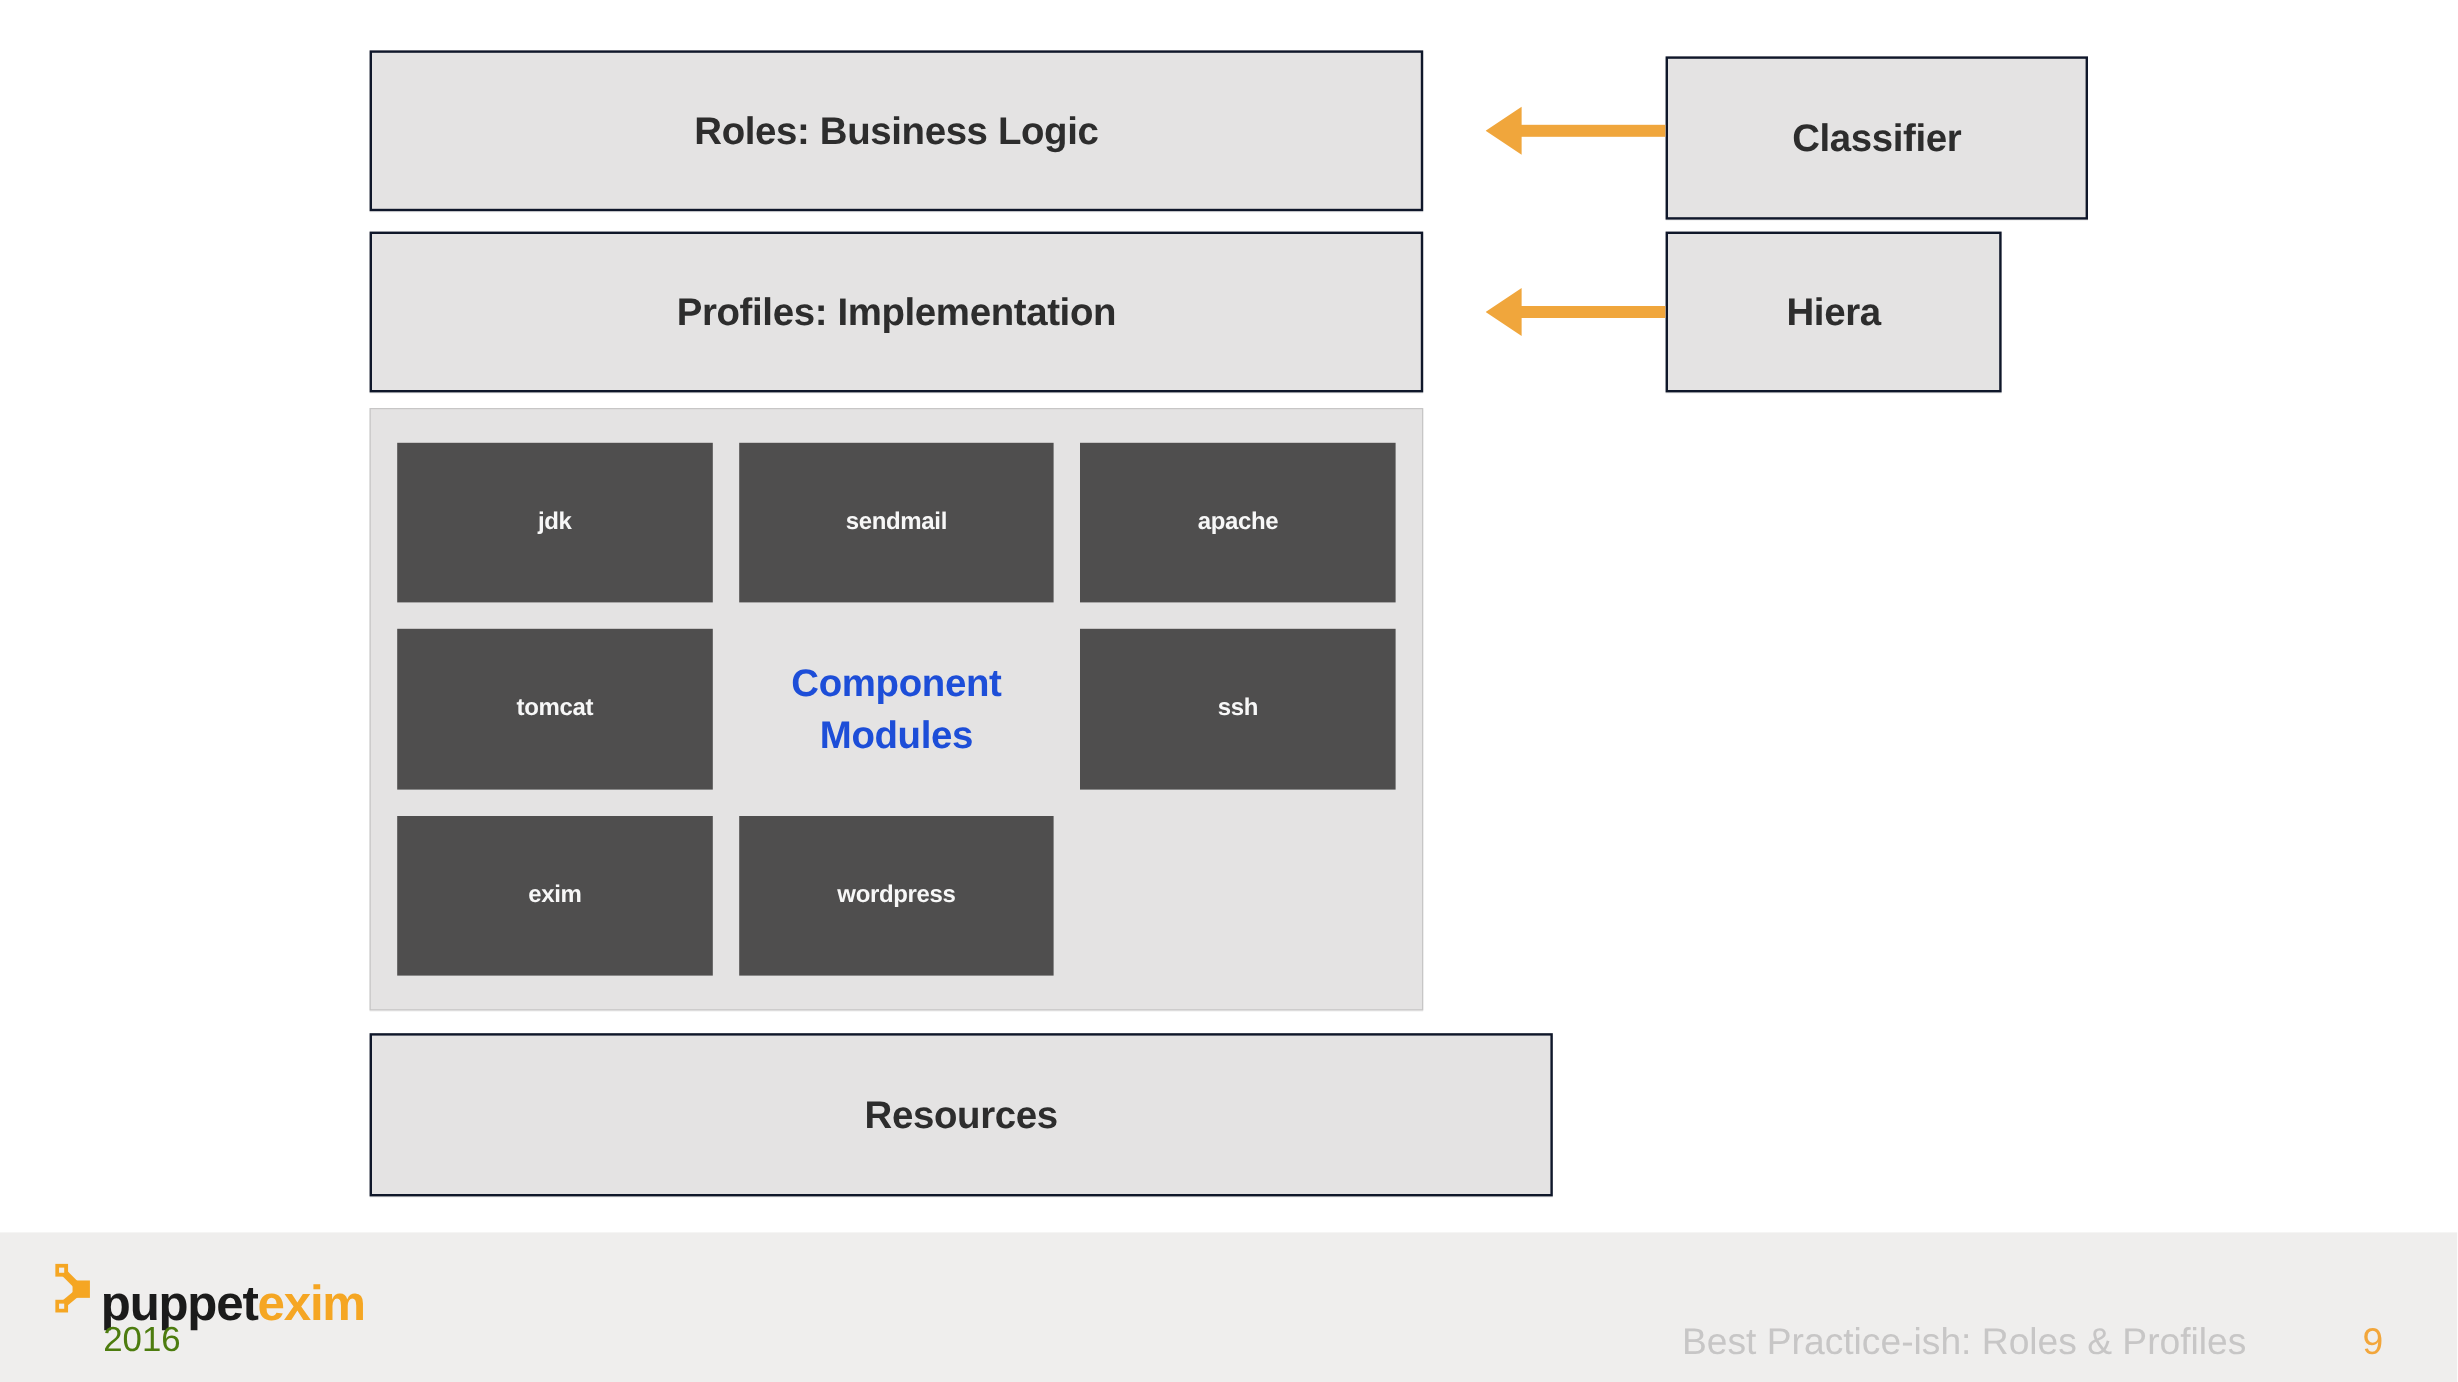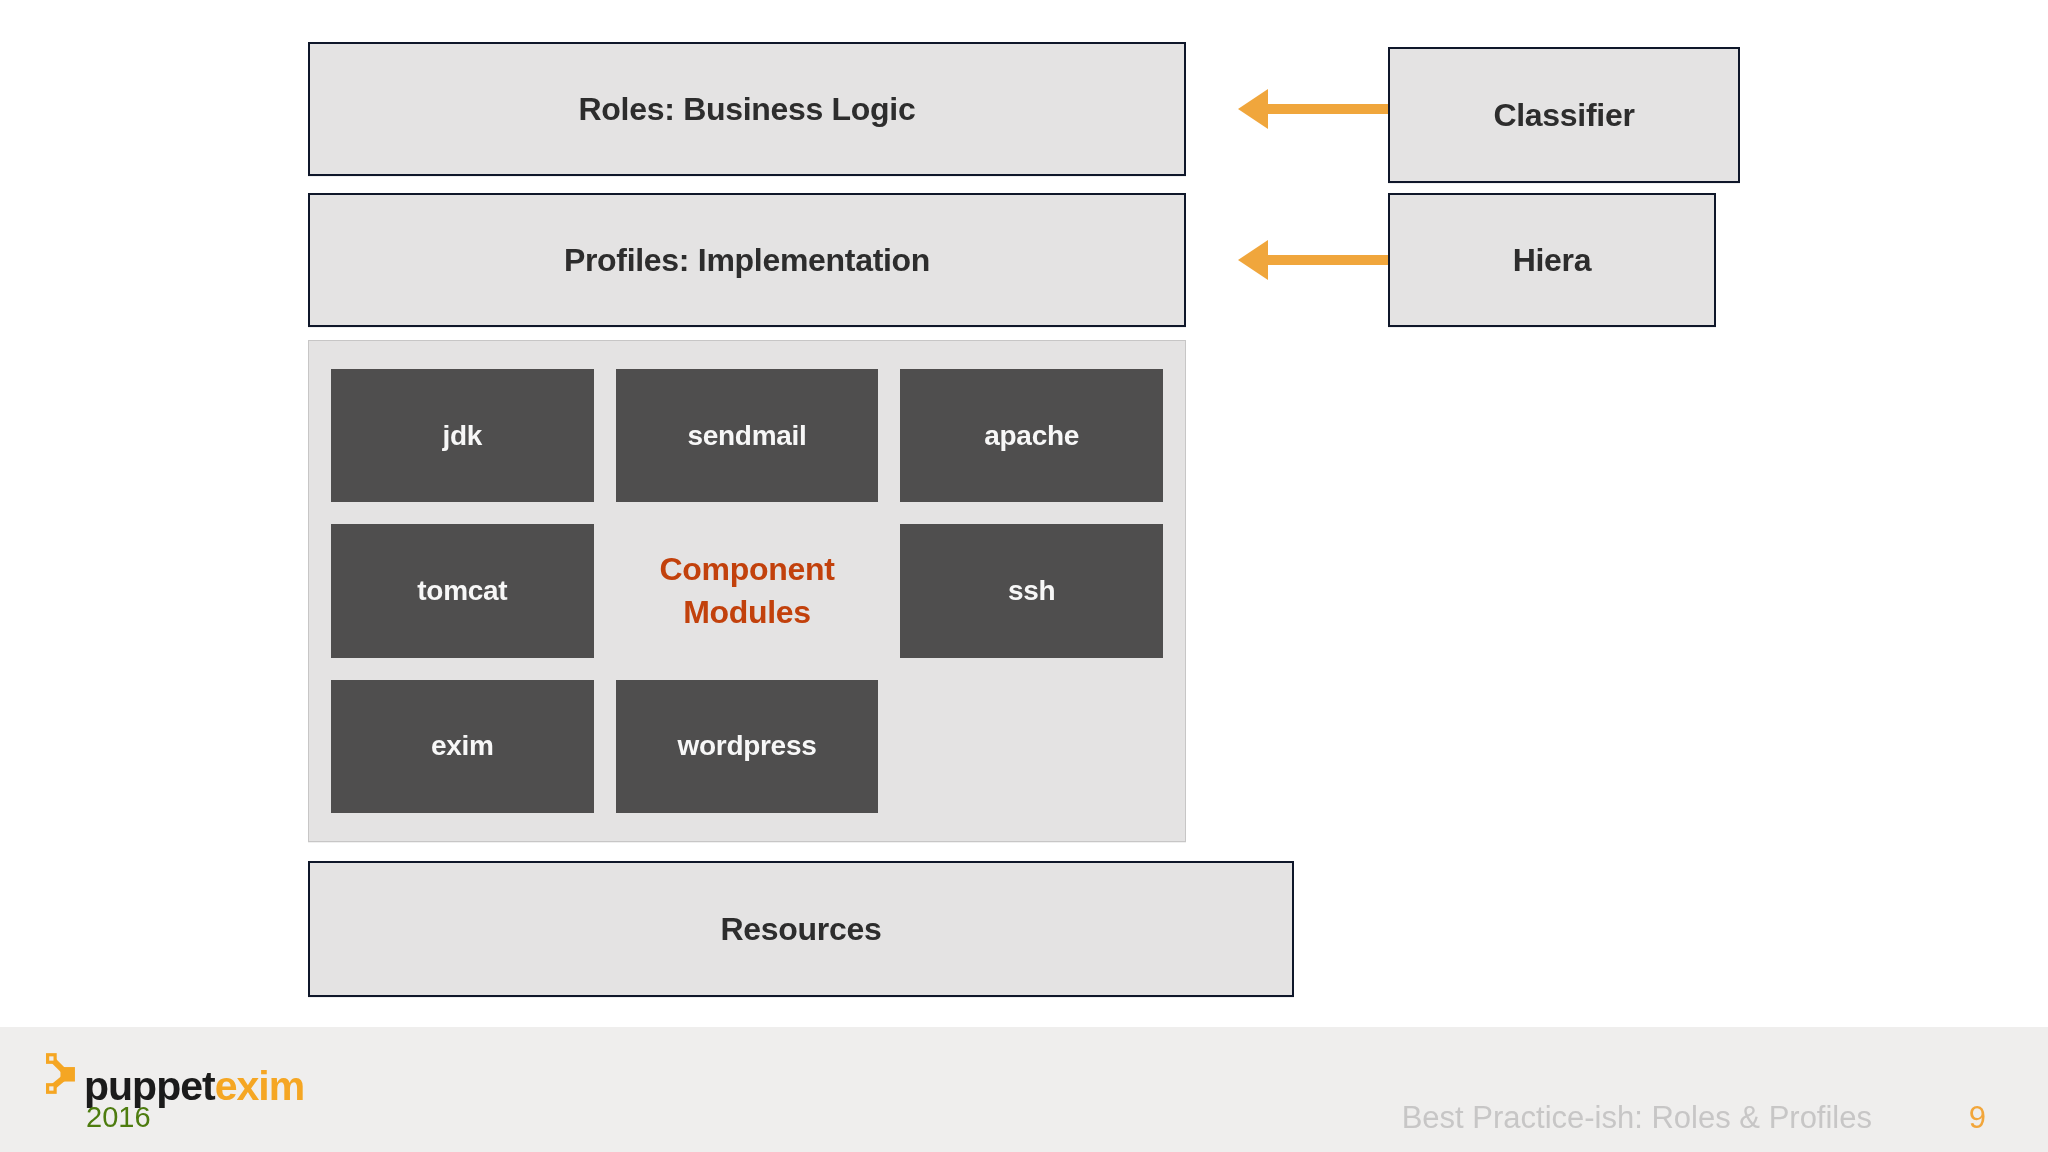--- a/index.html
+++ b/index.html
@@ -14,36 +14,36 @@
     background:#e4e3e3;border:2px solid #0f172a;box-sizing:border-box;
     box-shadow:0 1px 0 rgba(0,0,0,0.06);
   }
   .box .lbl{
     color:#2d2d2d;font-size:32px;font-weight:600;letter-spacing:-0.3px;text-align:center;
   }
   .roles-pos{left:308px;top:42px;width:878px;height:134px;}
   .profiles-pos{left:308px;top:193px;width:878px;height:134px;}
   .resources-pos{left:308px;top:861px;width:986px;height:136px;}
   .classifier-pos{left:1388px;top:47px;width:352px;height:136px;}
-  .hiera-pos{left:1388px;top:193px;width:328px;height:134px;}
+  .hiera-pos{left:1388px;top:193px;width:280px;height:134px;}
 
   .modules-pos{
     position:absolute;left:308px;top:340px;width:878px;height:502px;
     background:#e4e3e3;border:1px solid #c7c6c6;box-sizing:border-box;
     display:grid;grid-template-columns:repeat(3,1fr);grid-template-rows:repeat(3,1fr);
     gap:22px;padding:28px 22px;box-shadow:0 1px 0 rgba(0,0,0,0.06);
   }
   .cell{
     display:flex;align-items:center;justify-content:center;
   }
   .cell.dark{
-    background:#4f4e4e;color:#f7f7f7;font-size:28px;font-weight:600;letter-spacing:-0.3px;align-items:center;
+    background:#4f4e4e;color:#f7f7f7;font-size:20px;font-weight:600;letter-spacing:-0.3px;align-items:center;
   }
   .cell.center-label{
-    color:#c2410c;font-size:32px;font-weight:600;line-height:1.35;
+    color:#1d4ed8;font-size:32px;font-weight:600;line-height:1.35;
     flex-direction:column;text-align:center;letter-spacing:-0.3px;
   }
 
   .arrow{position:absolute;}
 
   .footer{
     position:absolute;left:0;top:1027px;width:2048px;height:125px;
     background:#efeeed;
   }
   .logo-icon{position:absolute;left:46px;top:1053px;}

